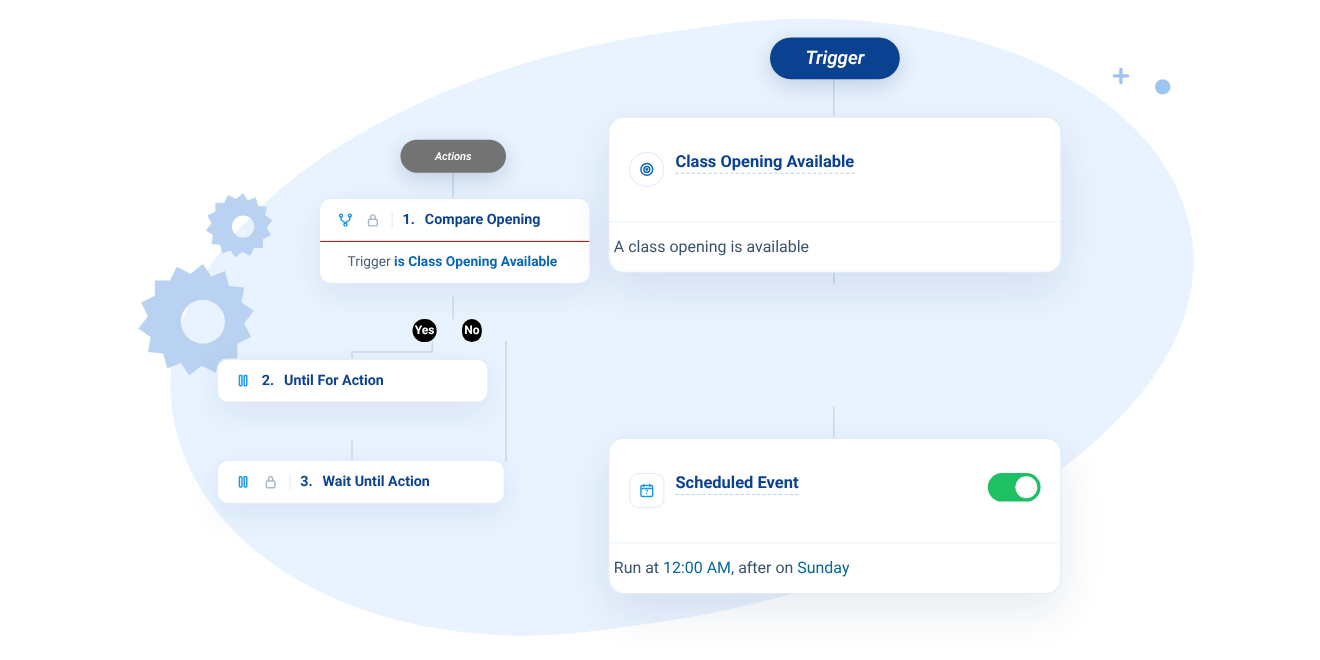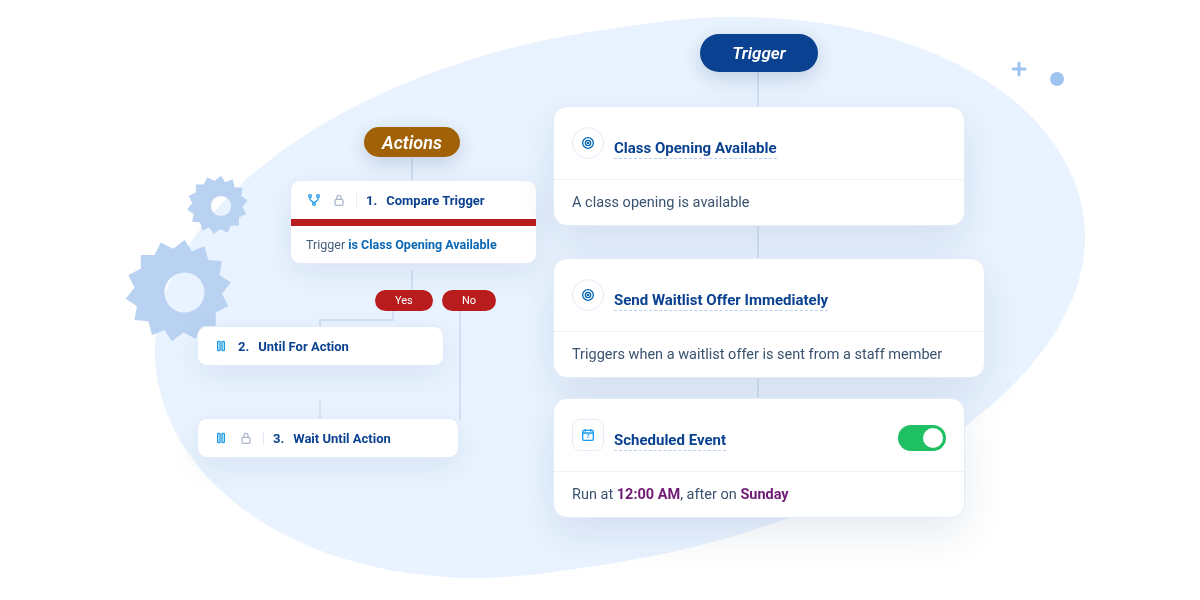--- a/index.html
+++ b/index.html
@@ -9,42 +9,42 @@
   .blob{position:absolute;left:150px;top:30px;width:940px;height:530px;background:#e9f3ff;border-radius:55% 45% 60% 40%/55% 50% 55% 50%;transform:rotate(-8deg);z-index:0}
 
   
   .gears{position:absolute;left:130px;top:195px;width:170px;height:170px;z-index:1}
   .gear{position:absolute;fill:#b9d2f1}
   .gear.small{left:55px;top:-25px;width:72px;height:72px}
   .gear.big{left:-8px;top:35px;width:125px;height:125px}
 
   
   .pill{position:absolute;color:#fff;font-style:italic;font-weight:600;border-radius:999px;display:flex;align-items:center;justify-content:center;z-index:3;box-shadow:0 6px 20px rgba(10,40,90,.18)}
-  .pill.actions{left:364px;top:127px;width:96px;height:30px;background:#a16207;font-size:18px}
+  .pill.actions{left:364px;top:127px;width:96px;height:30px;background:#737373;font-size:10px}
   .pill.trigger{left:700px;top:34px;width:118px;height:38px;background:#0a4190;font-size:17px}
 
   
-  .chip{position:absolute;color:#fff;font-size:11px;font-weight:400;border-radius:999px;padding:4px 20px;background:#b91c1c;z-index:3}
+  .chip{position:absolute;color:#fff;font-size:11px;font-weight:700;border-radius:999px;padding:4px 2px;background:#000000;z-index:3}
   .chip.yes{left:375px;top:290px}
-  .chip.no{left:442px;top:290px}
+  .chip.no{left:420px;top:290px}
 
   
   .deco-plus{position:absolute;left:1010px;top:60px;color:#9fc4f0;z-index:2}
   .deco-dot{position:absolute;left:1050px;top:72px;width:14px;height:14px;border-radius:50%;background:#9fc4f0;z-index:2}
 
   
   .card{position:absolute;background:#fff;border:1px solid #e1ecf8;border-radius:14px;box-shadow:0 15px 40px rgba(20,50,100,.10);z-index:2;overflow:hidden}
-  .card-head{display:flex;align-items:flex-end;gap:10px;padding:20px 18px;font-weight:700;color:#0a4190;font-size:15px}
-  .card-body{border-top:1px solid #eef3fa;padding:14px 18px;font-size:14.5px;color:#39526f}
-  .strong{color:#701a75;font-weight:700}
+  .card-head{display:flex;align-items:flex-start;gap:10px;padding:31px 18px;font-weight:700;color:#0a4190;font-size:15px}
+  .card-body{border-top:1px solid #eef3fa;padding:14px 4px;font-size:14.5px;color:#39526f}
+  .strong{color:#0369a1;font-weight:400}
 
   
   .acard{position:absolute;background:#fff;border:1px solid #e1ecf8;border-radius:10px;box-shadow:0 10px 30px rgba(20,50,100,.08);z-index:2;overflow:hidden}
   .acard .ahead{display:flex;align-items:center;gap:9px;padding:11px 15px;font-weight:700;color:#0a4190;font-size:13px}
-  .acard .abody{border-top:7px solid #b91c1c;padding:11px 15px;font-size:12.5px;color:#45607d}
+  .acard .abody{border-top:1px solid #b91c1c;padding:11px 25px;font-size:12.5px;color:#45607d}
   .acard .abody .strong{color:#0a67b5;font-weight:700}
 
   
   .ibox{width:30px;height:30px;border-radius:50%;border:1px solid #e3edf9;display:flex;align-items:center;justify-content:center;flex-shrink:0}
   .ibox svg{width:16px;height:16px;fill:none;stroke:#0a67b5;stroke-width:2}
   .ibox.sq{border-radius:8px}
   .ibox.sq svg{stroke:#1a9ae8}
 
   .mini-icon{width:16px;height:16px;display:inline-flex;align-items:center;justify-content:center;flex-shrink:0}
   .mini-icon svg{width:16px;height:16px;fill:none;stroke:#1a9ae8;stroke-width:2}
@@ -117,21 +117,21 @@
           </svg>
         </span>
       <span class="mini-icon lock">
           <svg viewBox="0 0 24 24">
             <rect x="6" y="11" width="12" height="9" rx="2"></rect>
             <path d="M9 11V8a3 3 0 016 0v3"></path>
           </svg>
         </span>
       <span class="vsep"></span>
       <span>1.</span>
-      <span>Compare Trigger</span>
+      <span>Compare Opening</span>
     </div>
     <div class="abody">
       <span>Trigger </span><span class="strong">is Class Opening Available</span>
     </div>
   </div>
 
   <div class="chip yes">Yes</div>
   <div class="chip no">No</div>
 
   <div class="acard" style="left:197px;top:326px;width:245px">
@@ -174,33 +174,20 @@
             <circle cx="12" cy="12" r="8"></circle>
             <circle cx="12" cy="12" r="4"></circle>
             <circle cx="12" cy="12" r="1" fill="#0a67b5"></circle>
           </svg>
         </span>
       <span class="linkish">Class Opening Available</span>
     </div>
     <div class="card-body">A class opening is available</div>
   </div>
 
-  <div class="card" style="left:553px;top:258px;width:430px">
-    <div class="card-head">
-      <span class="ibox">
-          <svg viewBox="0 0 24 24">
-            <circle cx="12" cy="12" r="8"></circle>
-            <circle cx="12" cy="12" r="4"></circle>
-            <circle cx="12" cy="12" r="1" fill="#0a67b5"></circle>
-          </svg>
-        </span>
-      <span class="linkish">Send Waitlist Offer Immediately</span>
-    </div>
-    <div class="card-body">Triggers when a waitlist offer is sent from a staff member</div>
-  </div>
 
   <div class="card" style="left:553px;top:398px;width:410px">
     <div class="card-head">
       <span class="ibox sq">
           <svg viewBox="0 0 24 24">
             <rect x="4" y="5" width="16" height="15" rx="2"></rect>
             <path d="M4 9h16M8 3v4M16 3v4"></path>
             <text x="12" y="17" text-anchor="middle" font-size="8" fill="#1a9ae8" stroke="none">7</text>
           </svg>
         </span>

